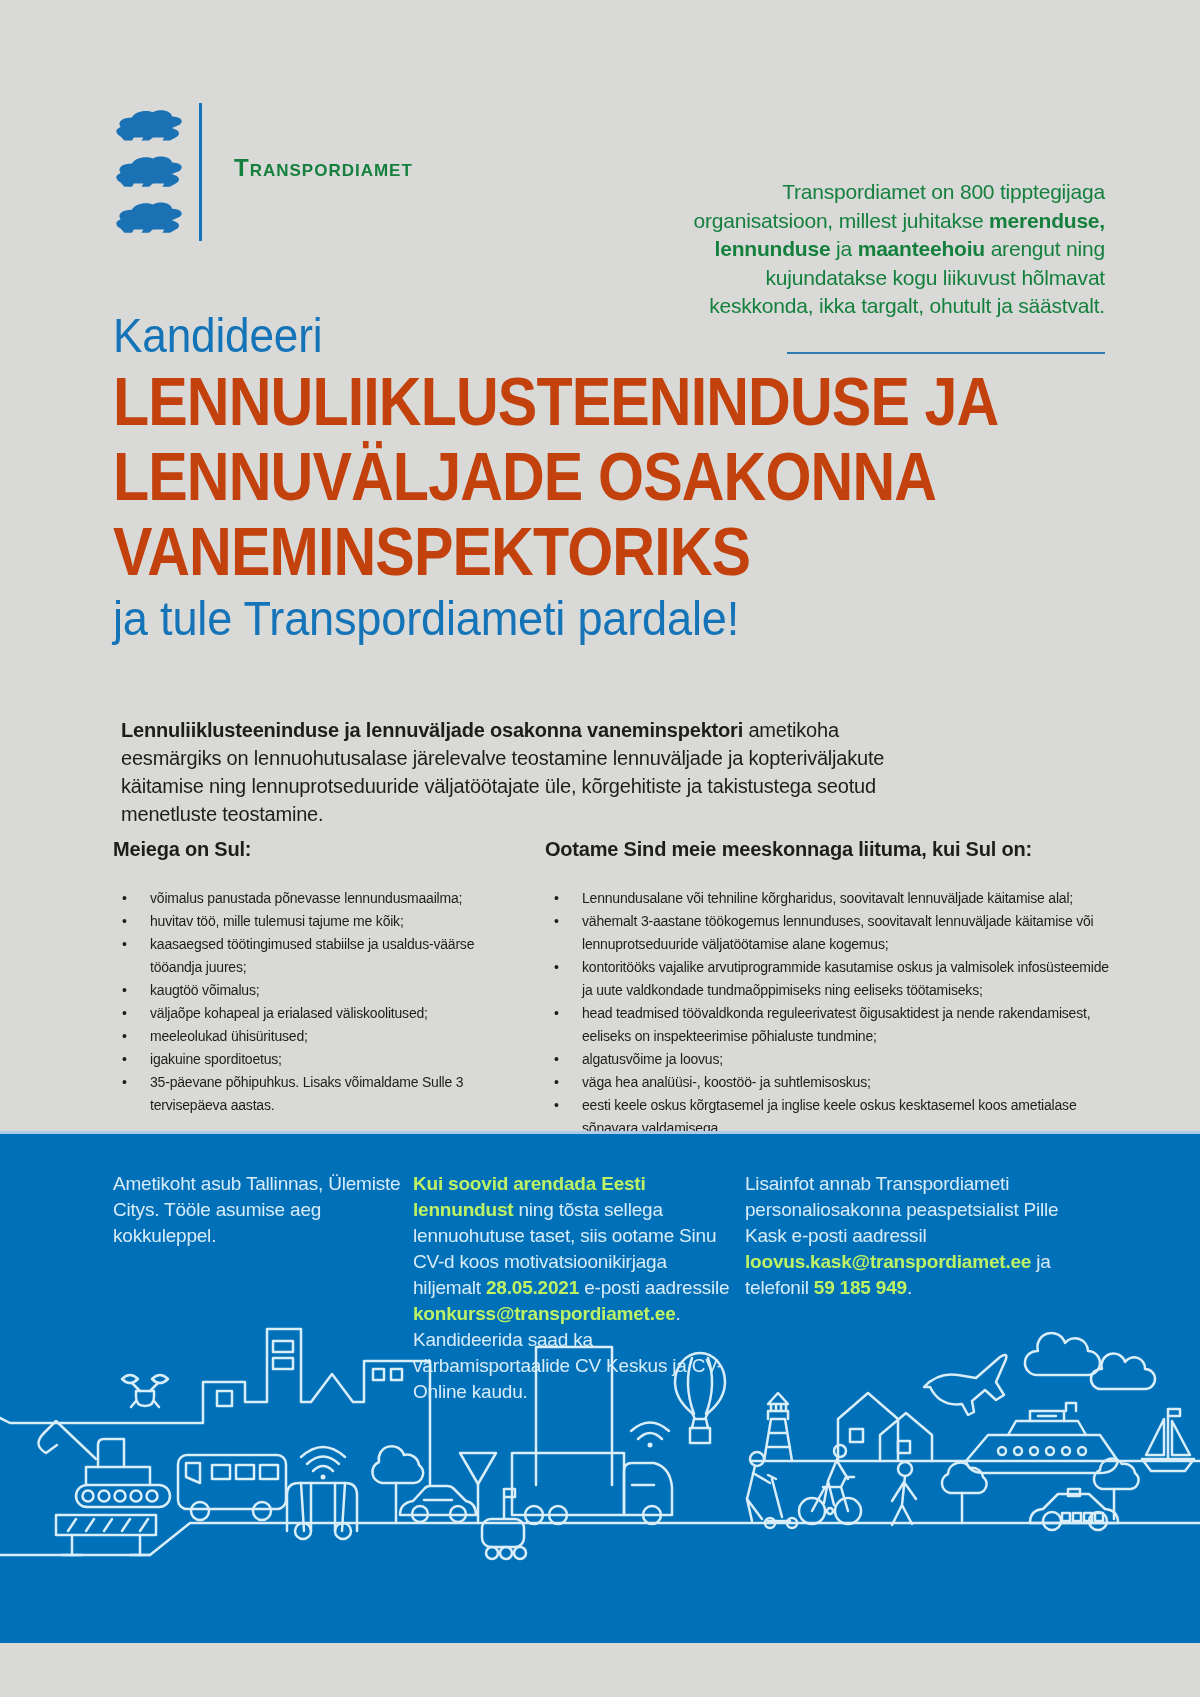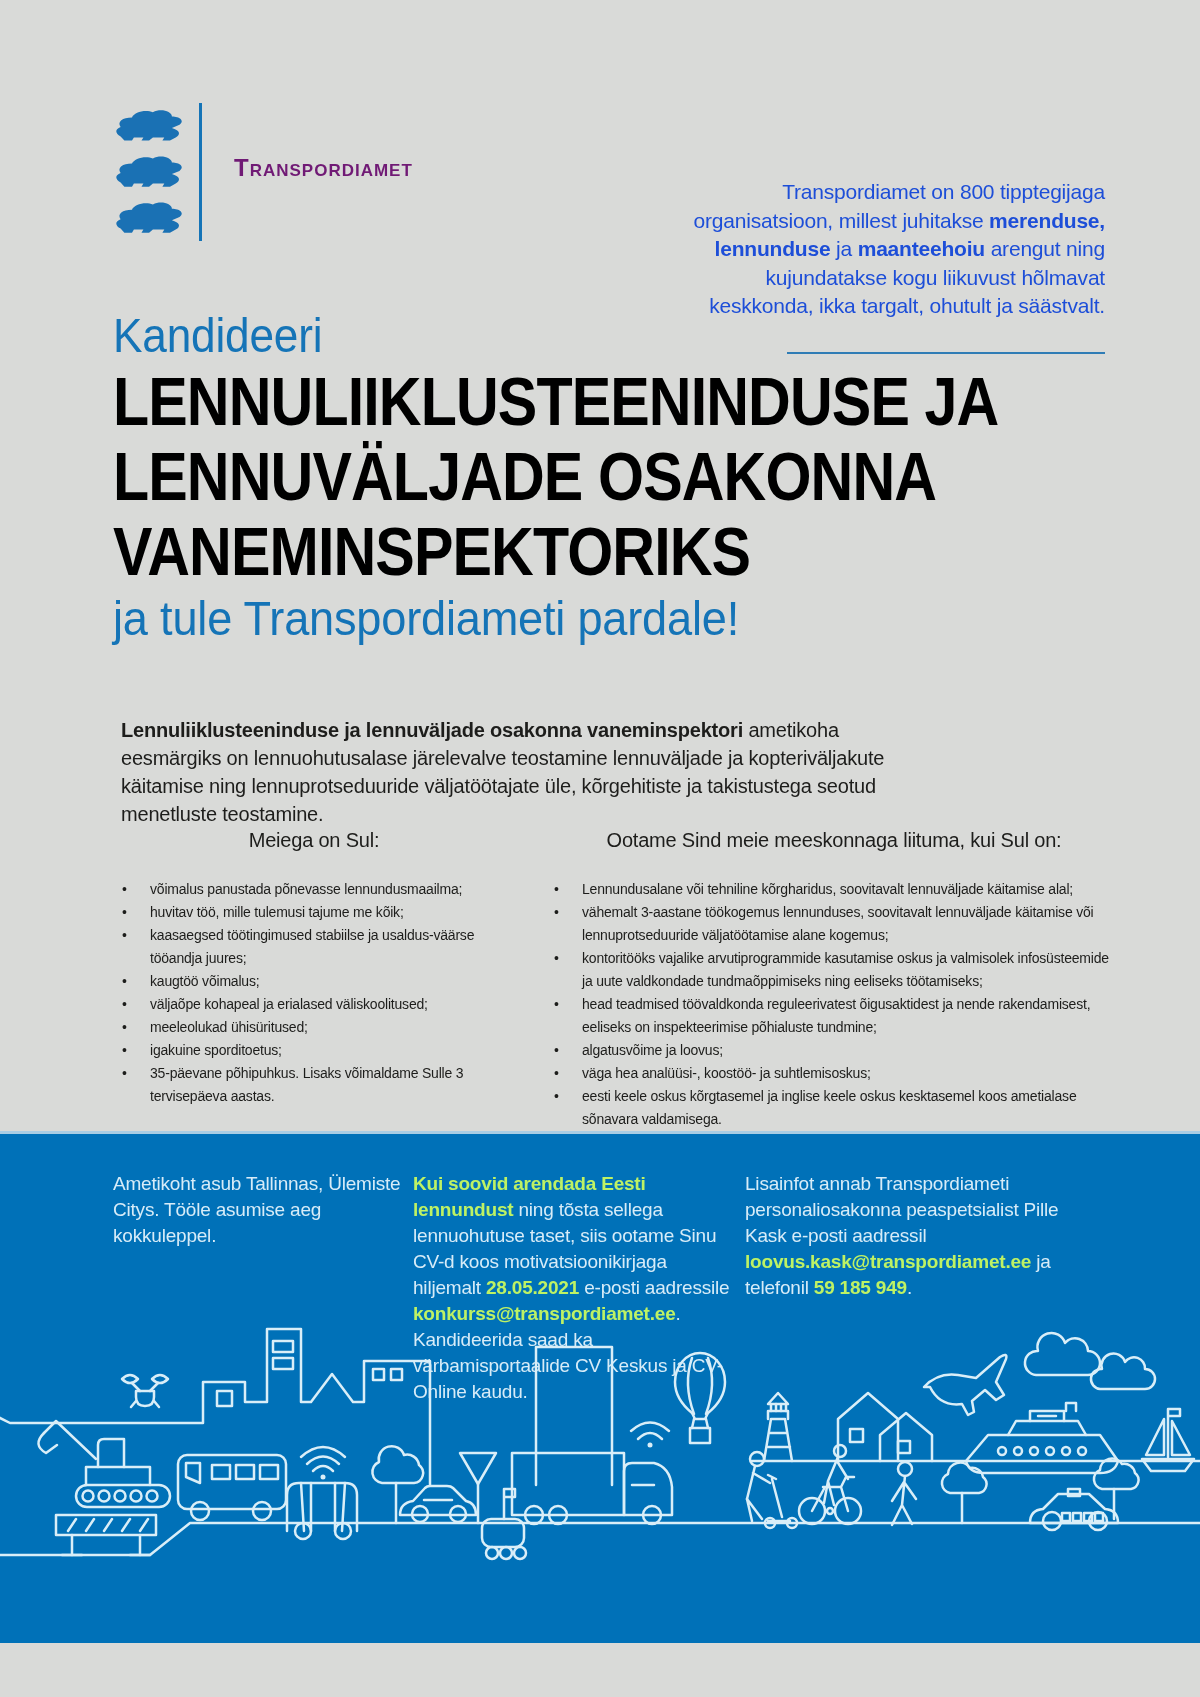--- a/index.html
+++ b/index.html
@@ -2,42 +2,42 @@
 <html><head>
 <meta charset="utf-8">
 <style>
   html,body{margin:0;padding:0;background:#9a9a98;}
   .page{position:relative;width:1200px;height:1697px;background:#d9dad8;overflow:hidden;
         font-family:"Liberation Sans",sans-serif;color:#1d1d1b;letter-spacing:-0.2px;}
   
   .logo{position:absolute;left:113px;top:103px;display:flex;align-items:center;}
   .logo-lions{width:76px;height:132px;display:block;}
   .logo-divider{width:3px;height:138px;background:#1574b7;margin-left:10px;margin-right:32px;}
-  .logo-text{font-size:24px;font-weight:bold;color:#701a75;font-variant:small-caps;letter-spacing:1px;margin-top:-8px;}
+  .logo-text{font-size:24px;font-weight:bold;color:#15803d;font-variant:small-caps;letter-spacing:1px;margin-top:-8px;}
   
   .about{position:absolute;top:157px;right:95px;width:430px;text-align:right;
-         font-size:21px;line-height:28.5px;color:#1d4ed8;}
+         font-size:21px;line-height:28.5px;color:#15803d;}
   .about b{font-weight:bold;}
   .divider-line{position:absolute;top:352px;left:787px;width:318px;height:2px;background:#2f7cb5;}
   
   .kicker{position:absolute;left:113px;top:308px;font-size:48px;color:#1574b7;
           transform:scaleX(.92);transform-origin:left top;white-space:nowrap;}
-  .title{position:absolute;left:113px;top:364px;color:#000000;font-weight:bold;}
+  .title{position:absolute;left:113px;top:364px;color:#c2410c;font-weight:bold;}
   .title-line{font-size:68px;line-height:75px;transform:scaleX(.87);transform-origin:left top;
               white-space:nowrap;letter-spacing:-1px;}
   .subtitle{position:absolute;left:113px;top:591px;font-size:48px;color:#1574b7;
             transform:scaleX(.94);transform-origin:left top;white-space:nowrap;}
   
   .intro{position:absolute;left:121px;top:696px;width:775px;font-size:20px;line-height:28px;}
   .intro b{font-weight:bold;}
   
   .col{position:absolute;top:826px;}
   .col-left{left:113px;width:402px;}
   .col-right{left:545px;width:578px;}
-  .col-heading{font-weight:normal;font-size:20px;margin:3px 0 26px 0;text-align:center;}
+  .col-heading{font-weight:bold;font-size:20px;margin:12px 0 26px 0;}
   ul.bullets{list-style:none;margin:0;padding:0;font-size:14px;line-height:23px;}
   ul.bullets li{position:relative;padding-left:37px;margin:0;}
   ul.bullets li::before{content:"\2022";position:absolute;left:9px;}
   
   .footer{position:absolute;left:0;top:1131px;width:1200px;height:512px;background:#0071b8;
           border-top:3px solid #a9cde4;box-sizing:border-box;}
   .footer p{margin:0;font-size:19px;line-height:26px;color:#d7ecf8;}
   .footer b{color:#bef264;font-weight:bold;}
   .f-left{position:absolute;left:113px;top:37px;width:300px;}
   .f-mid{position:absolute;left:413px;top:37px;width:322px;}

